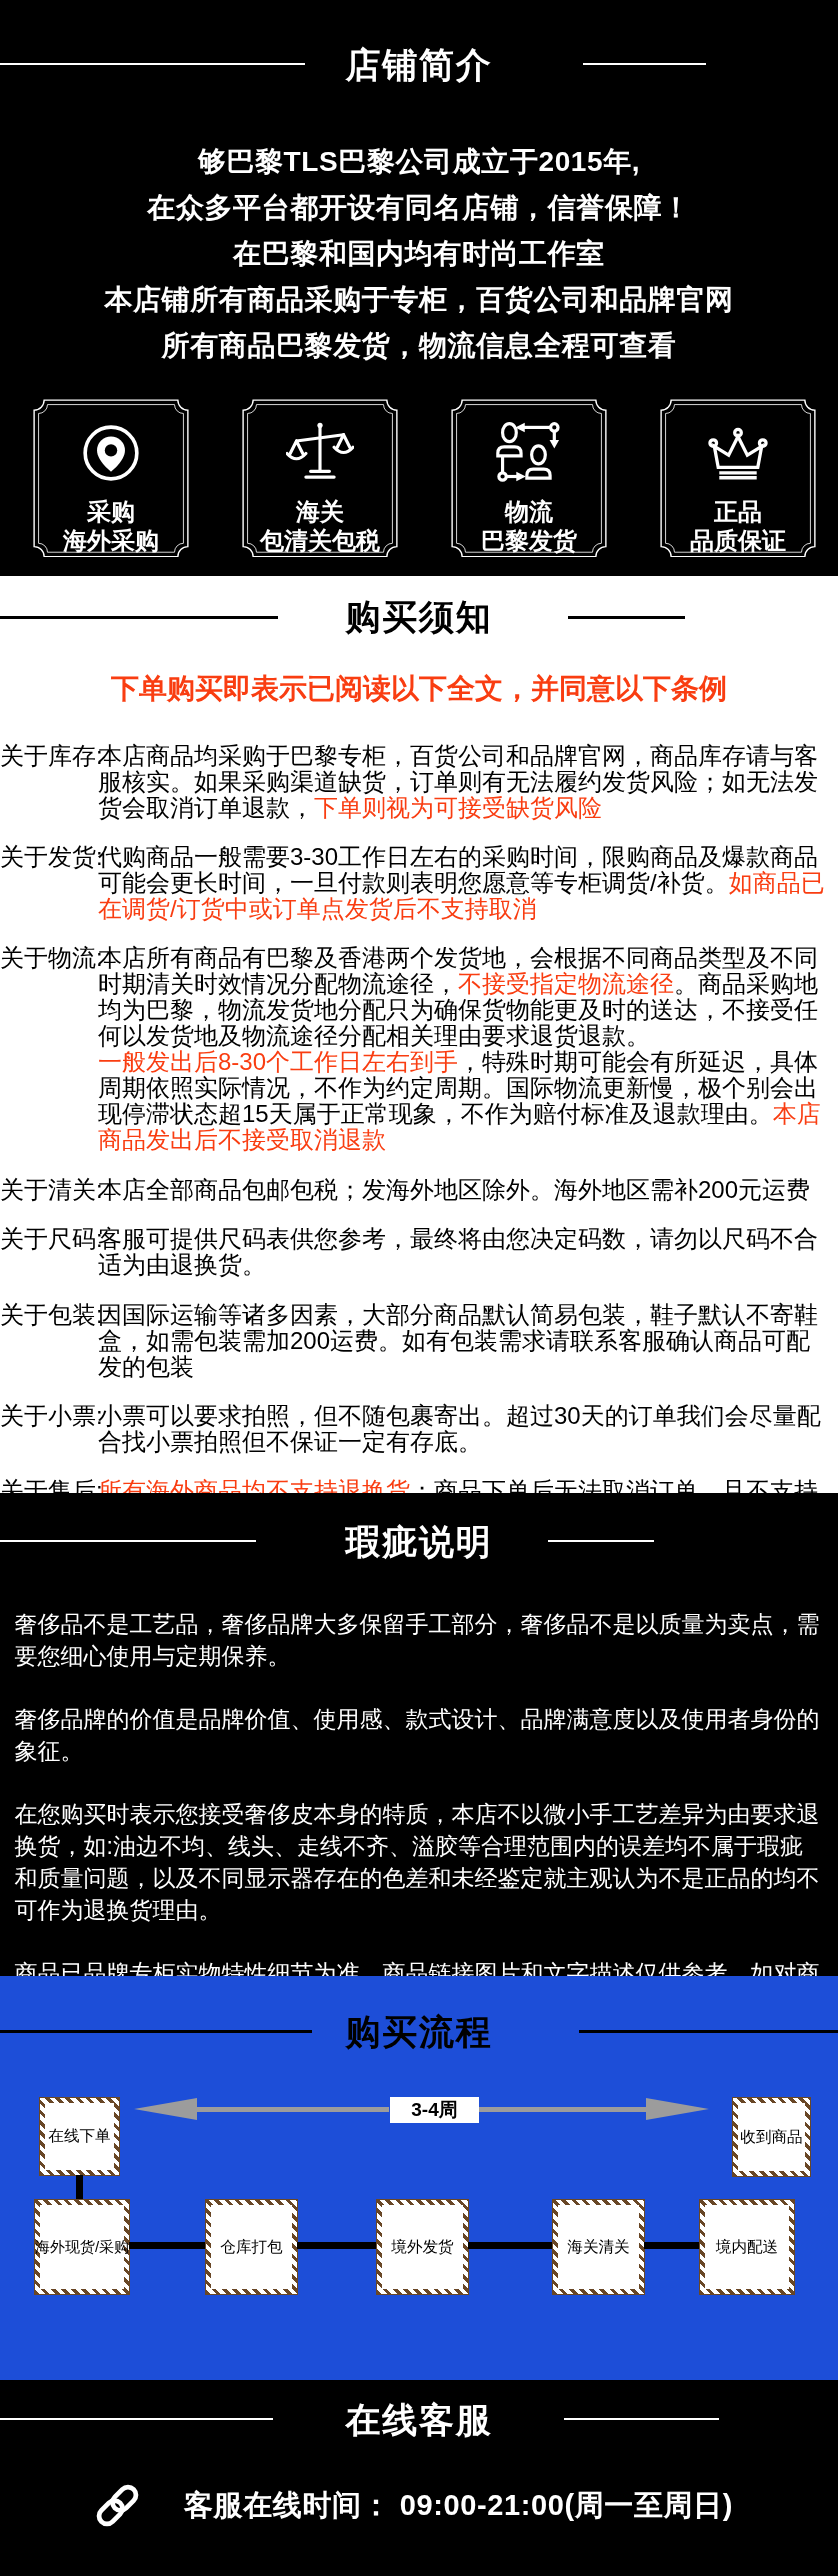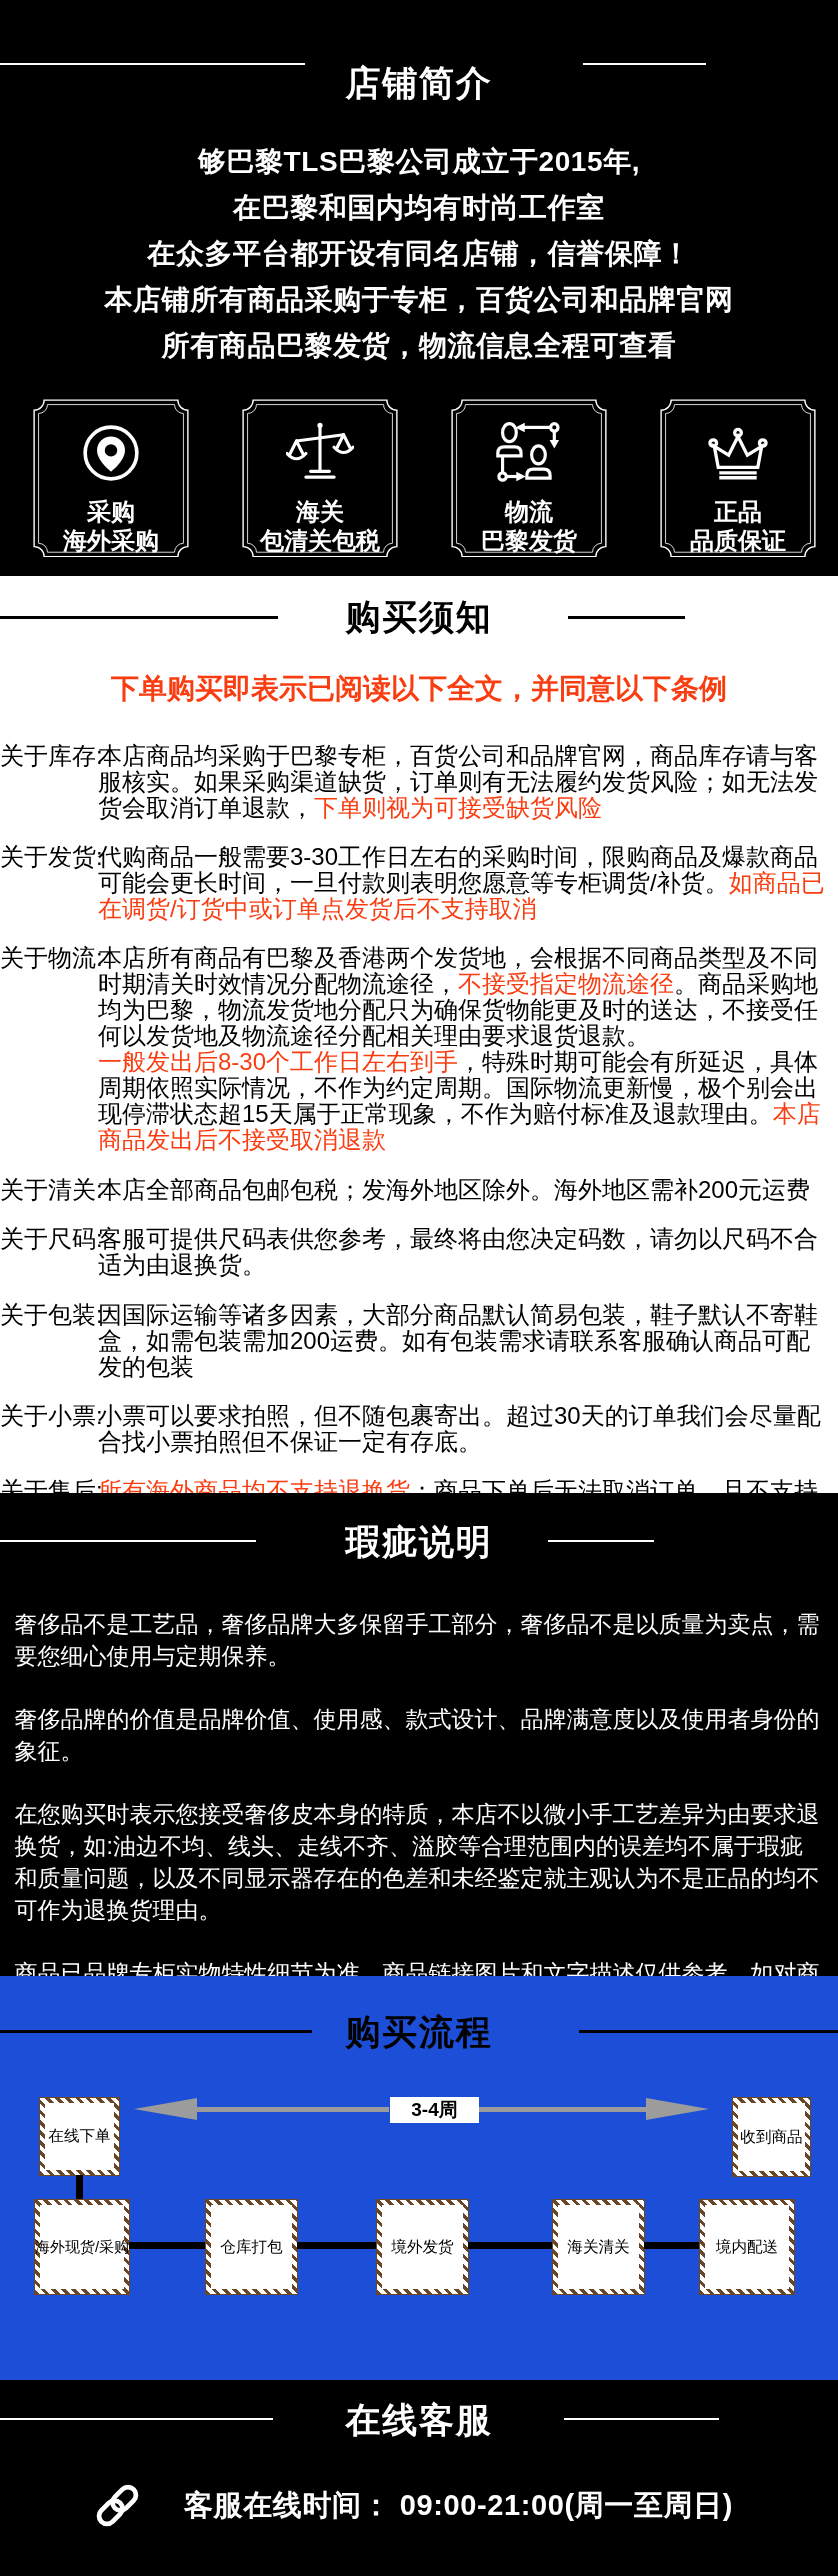--- a/index.html
+++ b/index.html
@@ -12,21 +12,21 @@
   section{overflow:hidden;position:relative;}
 
   
   .sec-head{position:relative;text-align:center;}
   .sec-title{display:inline-block;font-weight:700;font-size:35px;line-height:1;letter-spacing:1.7px;margin:0;}
   .hline{position:absolute;display:block;}
 
   
   .sec-intro{height:576px;background:#000;color:#fff;}
   .sec-intro .sec-head{height:89px;}
-  .sec-intro .sec-title{margin-top:65px;color:#fff;}
+  .sec-intro .sec-title{margin-top:47px;color:#fff;}
   .sec-intro .hline{background:#fff;height:2.2px;top:63px;}
   .sec-intro .hl-left{left:0;width:305px;}
   .sec-intro .hl-right{left:583px;width:123px;}
   .intro-body{margin-top:50px;text-align:center;}
   .intro-line{font-size:28px;line-height:46px;font-weight:700;letter-spacing:0.6px;}
 
   .cards{display:flex;margin:29.5px 0 0 33px;gap:53px;}
   .card{position:relative;width:156px;height:159px;display:flex;flex-direction:column;align-items:center;box-sizing:border-box;}
   .card-frame{position:absolute;inset:0;}
   .card-icon{margin-top:15.6px;height:77px;display:flex;align-items:center;justify-content:center;}
@@ -112,22 +112,22 @@
 <body>
 
 <section class="sec-intro">
   <div class="sec-head">
     <span class="hline hl-left"></span>
     <h2 class="sec-title">店铺简介</h2>
     <span class="hline hl-right"></span>
   </div>
   <div class="intro-body">
     <div class="intro-line">够巴黎TLS巴黎公司成立于2015年,</div>
+    <div class="intro-line">在众多平台都开设有同名店铺，信誉保障！</div>
     <div class="intro-line">在巴黎和国内均有时尚工作室</div>
-    <div class="intro-line">在众多平台都开设有同名店铺，信誉保障！</div>
     <div class="intro-line">本店铺所有商品采购于专柜，百货公司和品牌官网</div>
     <div class="intro-line">所有商品巴黎发货，物流信息全程可查看</div>
   </div>
 
   <div class="cards">
 
     <div class="card">
       <svg class="card-frame" viewBox="0 0 280 285">
         <path d="M20 2 H260 A18 18 0 0 0 278 20 V265 A18 18 0 0 0 260 283 H20 A18 18 0 0 0 2 265 V20 A18 18 0 0 0 20 2 Z" fill="none" stroke="#fff" stroke-width="2.5"></path>
         <path d="M26 10 H254 A16 16 0 0 0 270 26 V259 A16 16 0 0 0 254 275 H26 A16 16 0 0 0 10 259 V26 A16 16 0 0 0 26 10 Z" fill="none" stroke="#fff" stroke-width="1.5"></path>

